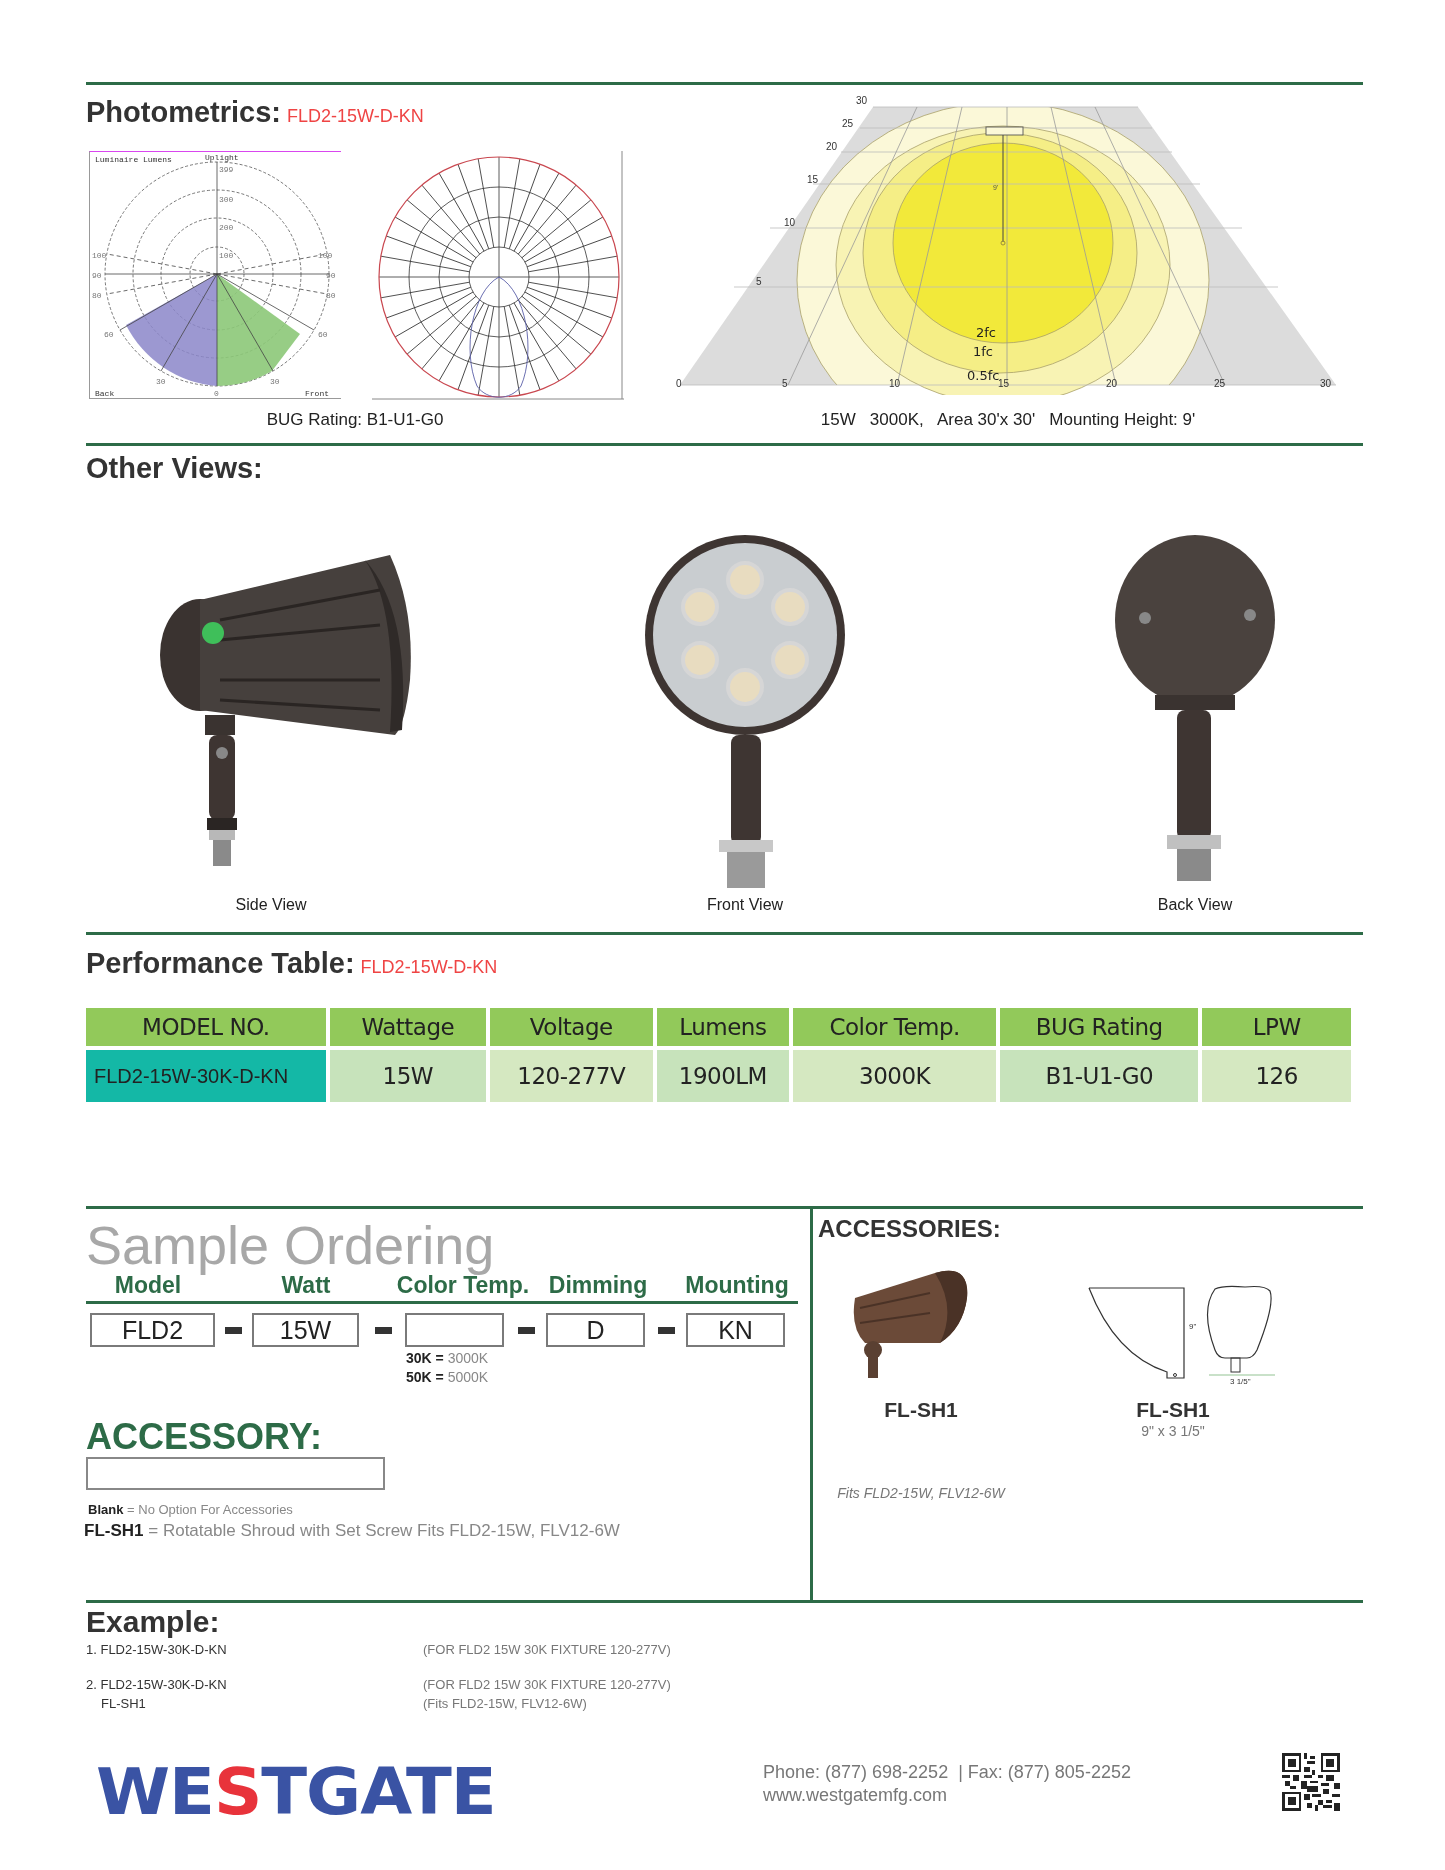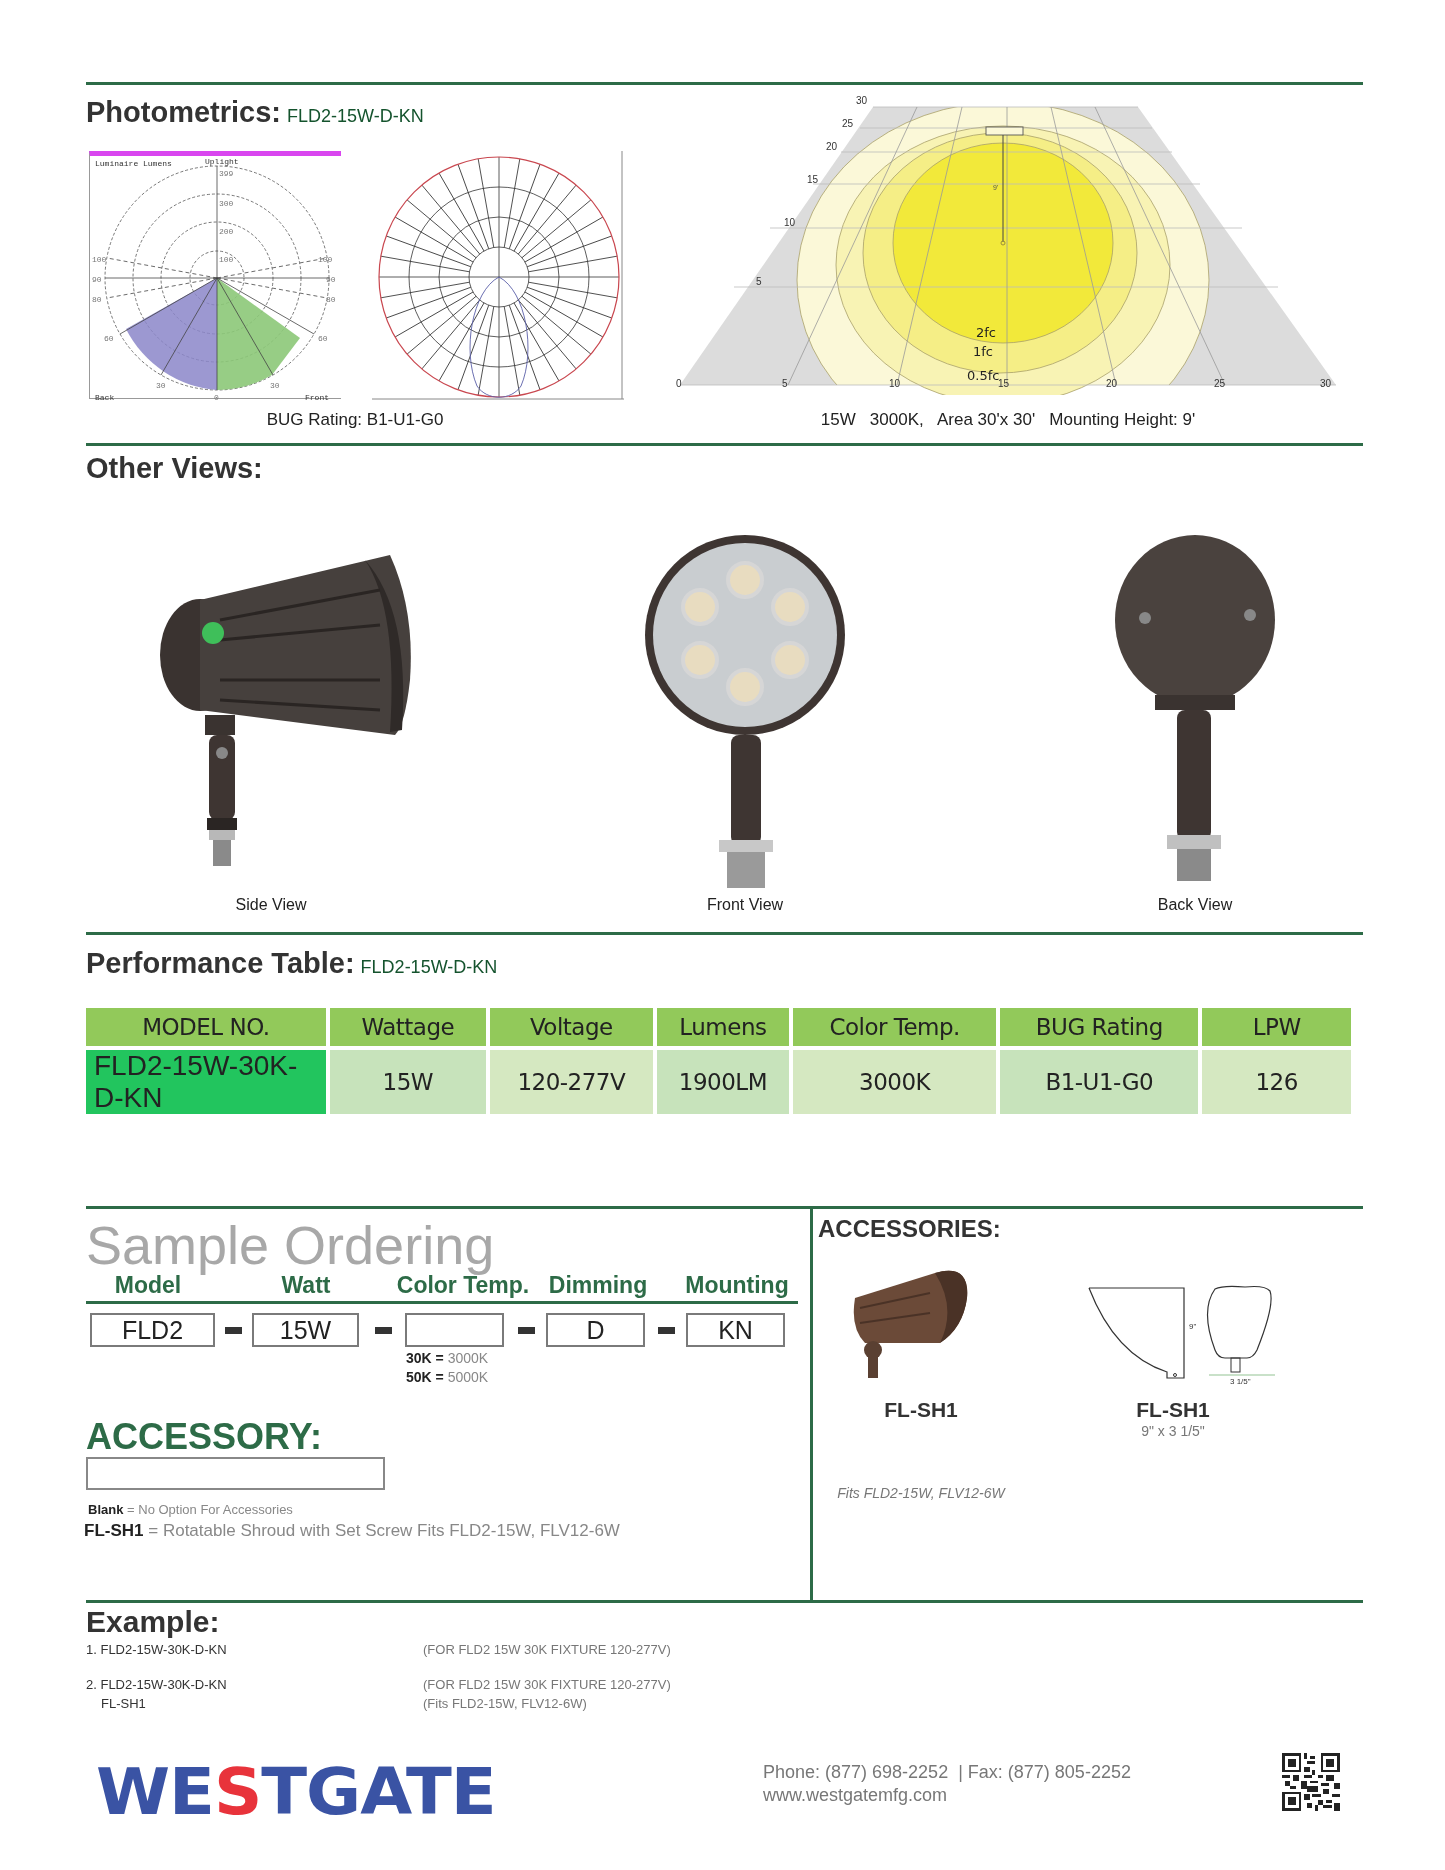--- a/index.html
+++ b/index.html
@@ -2,28 +2,28 @@
 <html><head>
 <meta charset="utf-8">
 <style>
   * { box-sizing: border-box; margin: 0; padding: 0; }
   html, body { width: 1445px; height: 1870px; background: #ffffff; overflow: hidden; }
   body { position: relative; font-family: "Liberation Sans", sans-serif; color: #333; }
   .abs { position: absolute; }
   .rule { position: absolute; left: 86px; width: 1277px; height: 3px; background: #2d6b47; }
   .vrule { position: absolute; width: 3px; background: #2d6b47; }
   .h-section { position: absolute; font-family: "Liberation Sans", sans-serif; font-weight: bold; font-size: 29px; color: #333; white-space: nowrap; }
-  .h-section .sub { font-weight: normal; font-size: 18px; color: #14532d; margin-left: 6px; }
+  .h-section .sub { font-weight: normal; font-size: 18px; color: #ef4444; margin-left: 6px; }
   .caption { position: absolute; font-size: 16px; color: #222; white-space: nowrap; transform: translateX(-50%); }
 
   
   table.perf { position: absolute; left: 86px; top: 1004px; width: 1273px; border-collapse: separate; border-spacing: 4px 4px; margin-left: -4px; }
   table.perf th { background: #92c95a; height: 38px; font-weight: normal; font-size: 23px; color: #222; font-family: "DejaVu Sans", sans-serif; letter-spacing: -0.5px; }
   table.perf td { height: 52px; text-align: center; font-size: 23px; color: #222; font-family: "DejaVu Sans", sans-serif; letter-spacing: -0.5px; }
-  table.perf td.model { background: #22c55e; text-align: left; padding-left: 8px; font-family: "Liberation Sans", sans-serif; font-size: 28px; letter-spacing: 0; }
+  table.perf td.model { background: #14b8a6; text-align: left; padding-left: 8px; font-family: "Liberation Sans", sans-serif; font-size: 20px; letter-spacing: 0; }
   table.perf td.c0 { background: #c7e3bb; }
   table.perf td.c1 { background: #d5e8c1; }
 
   
   .order-title { position: absolute; left: 86px; top: 1214px; font-size: 54px; color: #a8a8a8; white-space: nowrap; }
   .order-col { position: absolute; top: 1272px; font-size: 23px; font-weight: bold; color: #2d6b47; white-space: nowrap; transform: translateX(-50%); }
   .order-box { position: absolute; top: 1313px; height: 34px; border: 2px solid #7a7a7a; font-size: 25px; text-align: center; line-height: 30px; color: #222; background: #fff; }
   .dash { position: absolute; top: 1327px; width: 17px; height: 7px; background: #333; }
   .note-line { position: absolute; font-size: 14px; color: #888; white-space: nowrap; }
   .note-line b { color: #222; font-weight: bold; }
@@ -42,21 +42,21 @@
   .contact { position: absolute; left: 763px; font-size: 18px; color: #777; white-space: nowrap; }
 </style>
 </head>
 <body>
 
 <div class="rule" style="top:82px;"></div>
 <div class="h-section" style="left:86px; top:96px;">
   <span>Photometrics:</span><span class="sub">FLD2-15W-D-KN</span>
 </div>
 
-<div class="abs" style="left:89px; top:151px; width:252px; height:248px; border:1px solid #999; border-right:none; border-top:5px solid #d946ef; background:#fff;">
+<div class="abs" style="left:89px; top:151px; width:252px; height:248px; border:1px solid #999; border-right:none; border-top:1px solid #d946ef; background:#fff;">
   <svg width="252" height="248" viewBox="0 0 252 248">
     <g stroke="#555" fill="none" stroke-dasharray="3,2" stroke-width="0.8">
       <circle cx="127" cy="122" r="27"></circle>
       <circle cx="127" cy="122" r="56"></circle>
       <circle cx="127" cy="122" r="84"></circle>
       <circle cx="127" cy="122" r="112"></circle>
     </g>
     <path d="M127,122 L36,173 A112,112 0 0,0 127,234 Z" fill="#8b86c9" fill-opacity="0.85"></path>
     <path d="M127,122 L127,234 A112,112 0 0,0 182,219 L210,182 Z" fill="#8cc878" fill-opacity="0.9"></path>
     <g stroke="#444" stroke-width="0.8" fill="none">

